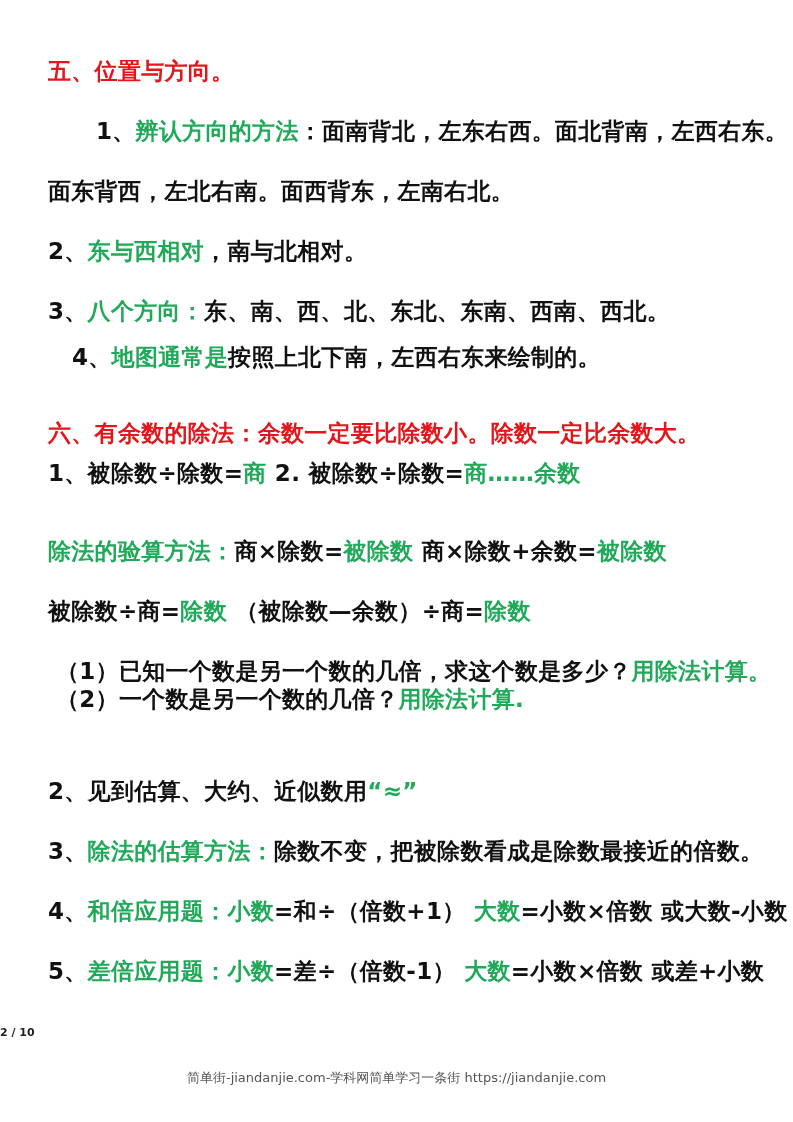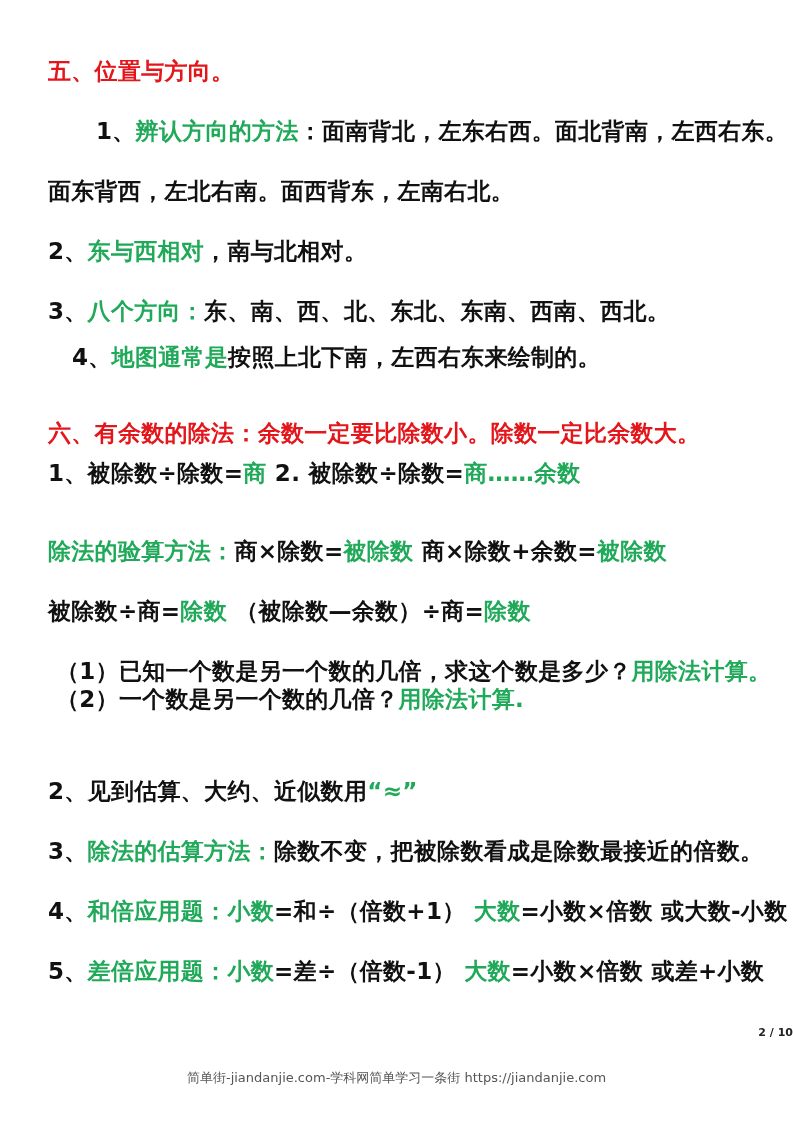--- a/index.html
+++ b/index.html
@@ -3,21 +3,21 @@
 <meta charset="utf-8">
 <style>
   html, body { margin: 0; padding: 0; background: #ffffff; }
   body { width: 793px; height: 1122px; position: relative; overflow: hidden;
          font-family: "DejaVu Sans", "Liberation Sans", sans-serif; }
   .line { position: absolute; left: 48px; white-space: nowrap;
           font-size: 23px; font-weight: bold; color: #111111; line-height: 26px; letter-spacing: 0.3px; }
   .red { color: #e3161b; }
   .green { color: #21a95a; }
   .black { color: #111111; }
-  .page-num { position: absolute; top: 1026px; left: 0; width: 793px; text-align: right;
+  .page-num { position: absolute; top: 1026px; left: 0; width: 793px; text-align: left;
               font-size: 11px; font-weight: bold; color: #222; }
   .footer { position: absolute; top: 1069px; left: 0; width: 793px; text-align: center;
             font-size: 13px; color: #555; font-weight: normal; }
 </style>
 </head>
 <body>
 
 <div id="doc">
     <div class="line" style="top: 58px;"><span class="red">五、位置与方向。</span></div>
     <div class="line" style="top: 118px; margin-left: 48px;"><span class="black">1、</span><span class="green">辨认方向的方法</span><span class="black">：面南背北，左东右西。面北背南，左西右东。</span></div>

